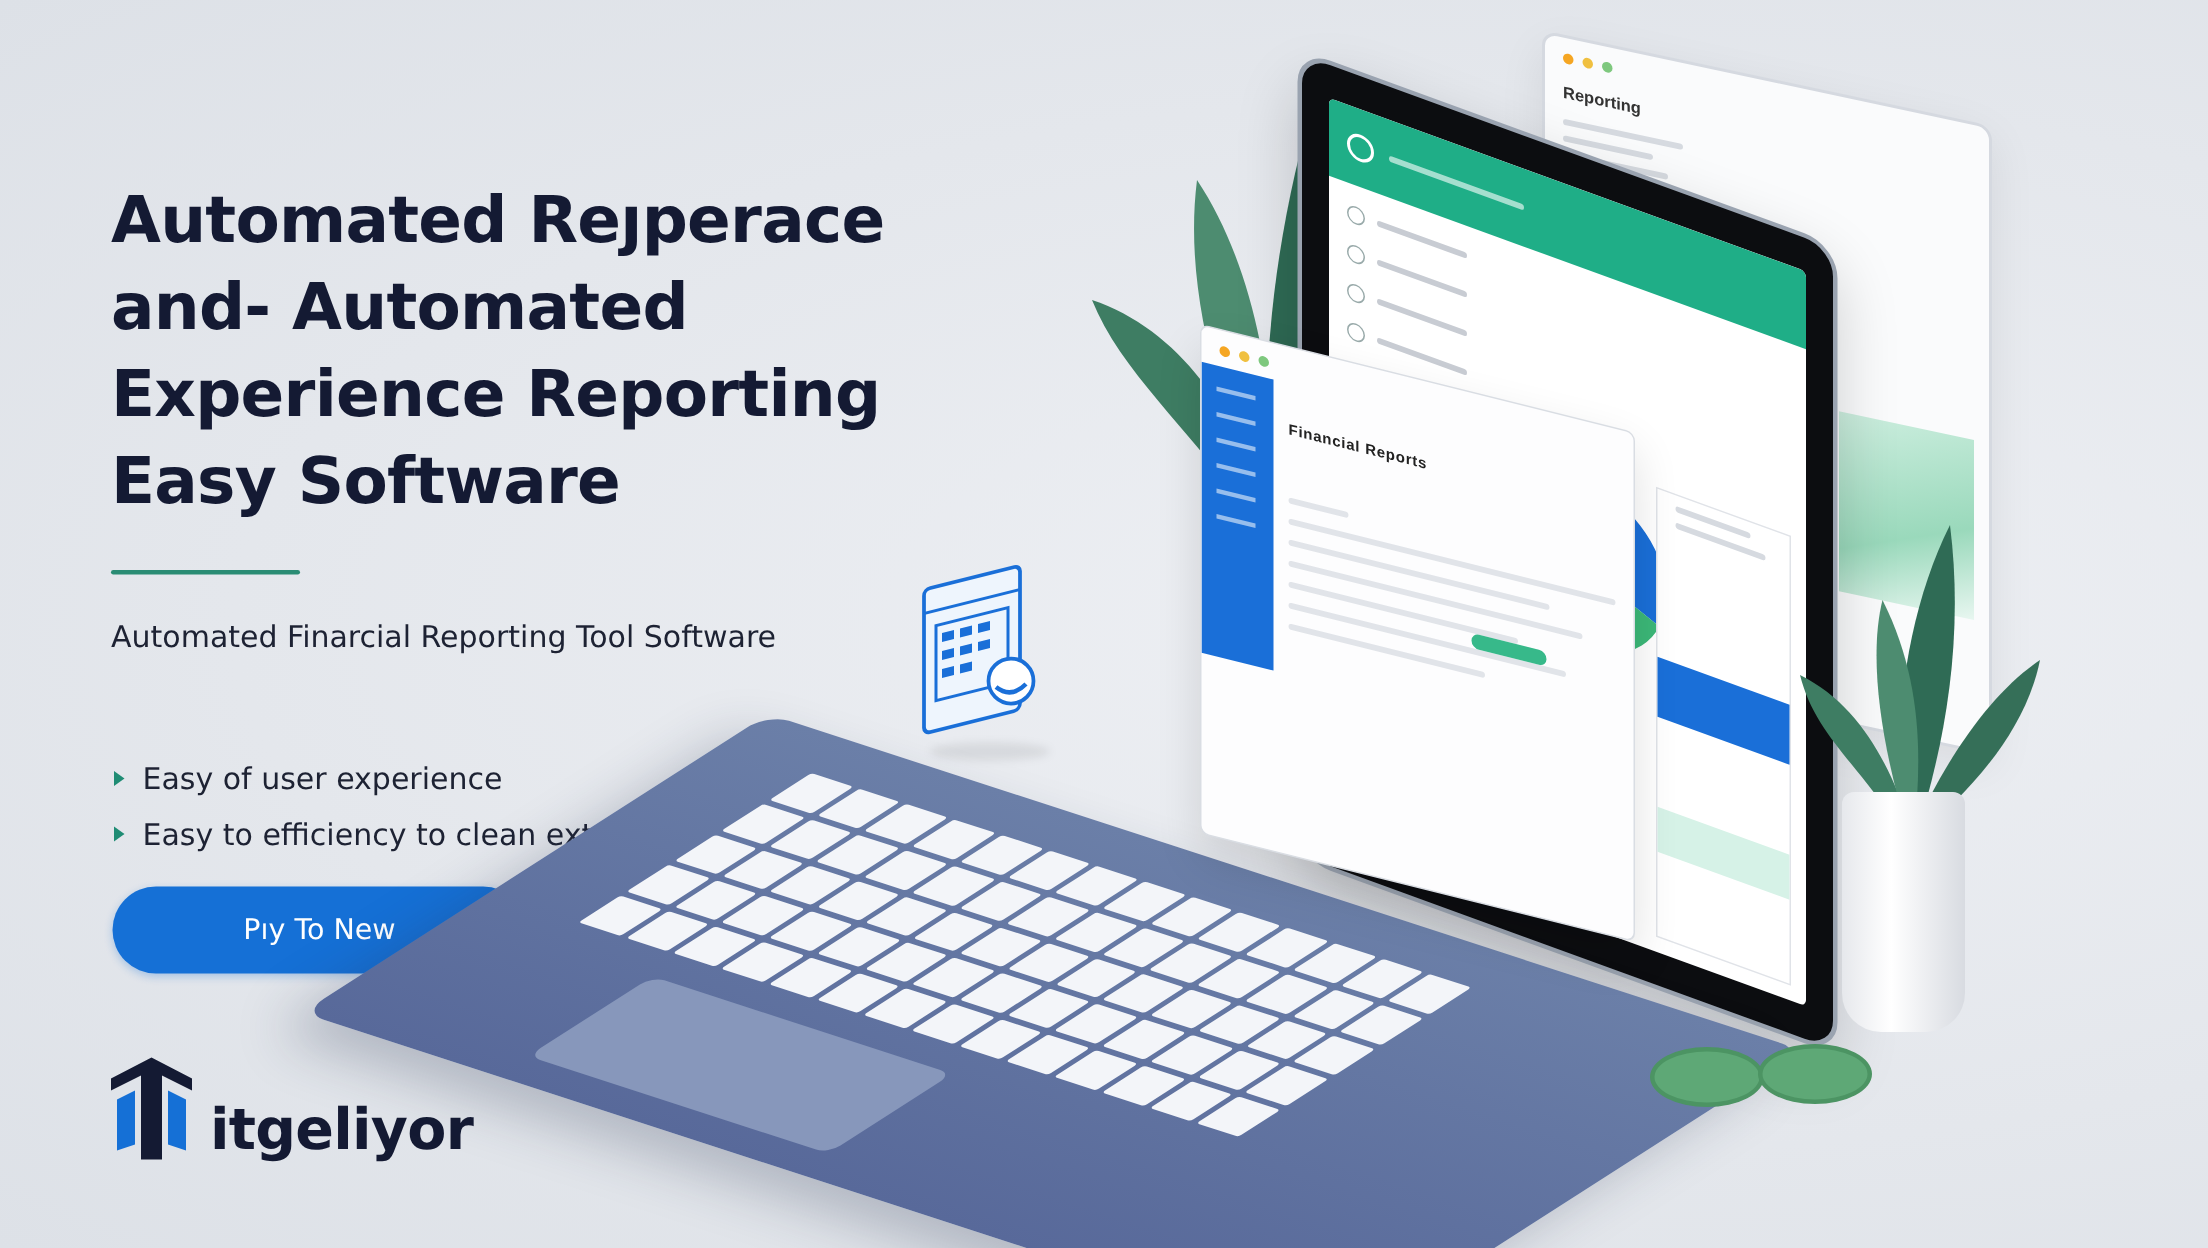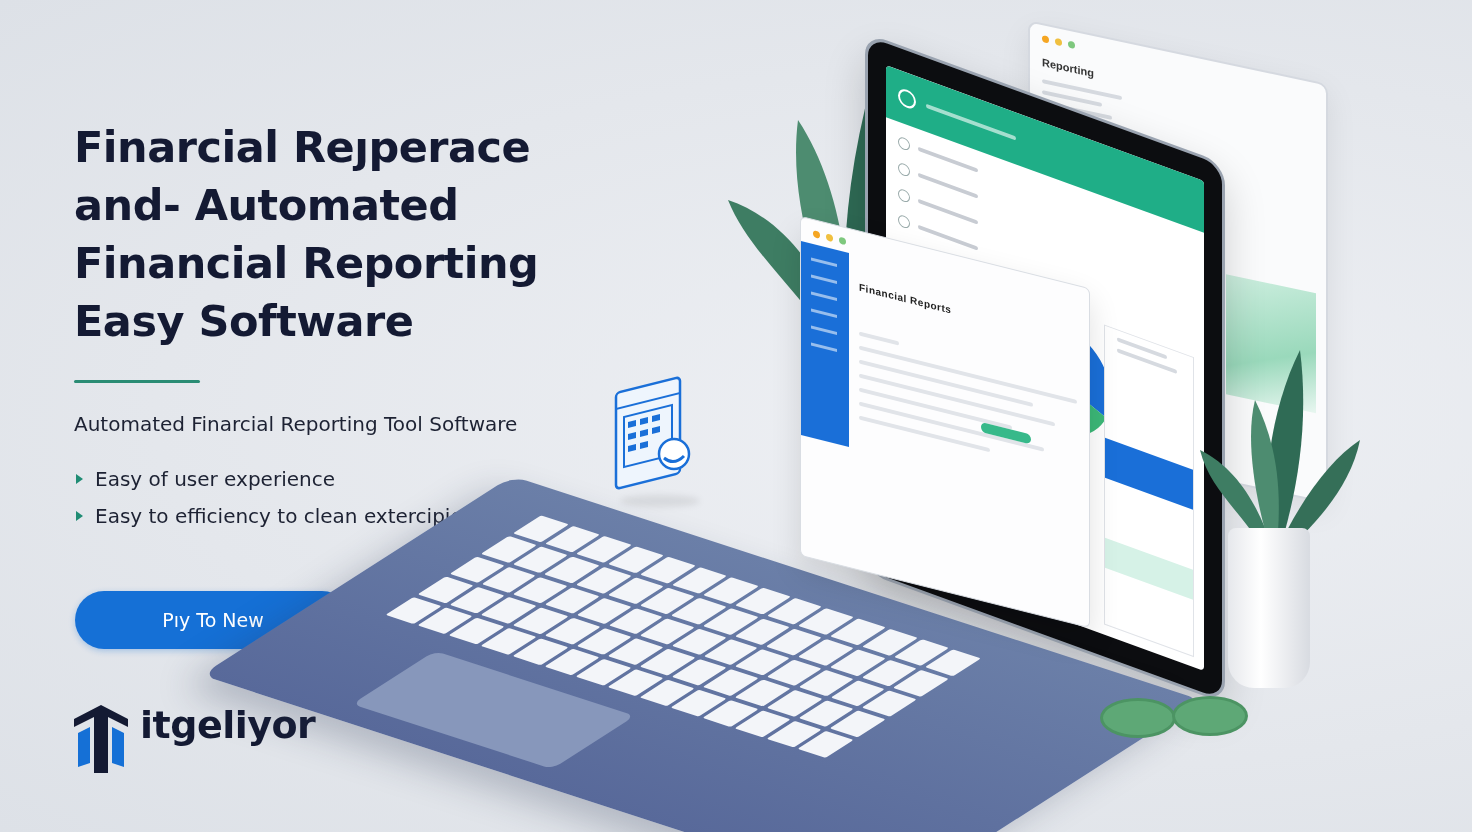--- a/index.html
+++ b/index.html
@@ -22,40 +22,40 @@
   .headline span { display: block; white-space: nowrap; }
   .divider {
     position: absolute; left: 74px; top: 380px;
     width: 126px; height: 3px; background: #2a8c74; border-radius: 2px;
   }
   .subtitle {
     position: absolute; left: 74px; top: 412px;
     font-family: "DejaVu Sans", sans-serif;
     font-size: 20px; color: #1d2233; white-space: nowrap;
   }
-  .bullets { position: absolute; left: 76px; top: 460px; list-style: none; }
+  .bullets { position: absolute; left: 76px; top: 500px; list-style: none; }
   .bullets li {
     display: flex; align-items: center;
     font-family: "DejaVu Sans", sans-serif;
     font-size: 20px; color: #1d2233; height: 37px; white-space: nowrap;
   }
   .bullets .tri {
     width: 0; height: 0; margin-right: 12px;
     border-top: 5px solid transparent; border-bottom: 5px solid transparent;
     border-left: 7px solid #1f8c74;
   }
   .cta {
     position: absolute; left: 75px; top: 591px;
     width: 276px; height: 58px; border-radius: 29px;
     background: #1570d6; color: #fff; border: none;
     font-family: "DejaVu Sans", sans-serif;
     font-size: 19px; cursor: pointer;
     box-shadow: 0 2px 6px rgba(21,112,214,0.3);
   }
-  .brand { position: absolute; left: 72px; top: 703px; display: flex; align-items: flex-start; }
+  .brand { position: absolute; left: 72px; top: 703px; display: flex; align-items: flex-end; }
   .brand .name {
     font-family: "DejaVu Sans", sans-serif; font-weight: bold;
     font-size: 38px; color: #141a33; margin-left: 10px; letter-spacing: -0.5px;
   }
 
   
   .scene { position: absolute; left: 500px; top: 40px; width: 972px; height: 792px; }
   .abs { position: absolute; }
   .screen-back {
     left: 528px; top: 12px; width: 300px; height: 420px;
@@ -141,23 +141,23 @@
     border-radius: 8px 8px 26px 26px;
   }
   .float-icon { left: 112px; top: 330px; }
   .shadow { left: 120px; top: 455px; width: 80px; height: 12px; background: rgba(0,0,0,0.08); border-radius: 50%; filter: blur(3px); }
 </style>
 </head>
 <body>
 
 <div class="left">
   <h1 class="headline">
-    <span>Finarcial Reȷperace</span>
+    <span>Automated Reȷperace</span>
     <span>and- Automated</span>
-    <span>Financial Reporting</span>
+    <span>Experience Reporting</span>
     <span>Easy Software</span>
   </h1>
 </div>
 
 <div class="divider"></div>
 
 <p class="subtitle">Automated Finarcial Reporting Tool Software</p>
 
 <ul class="bullets">
   <li>

